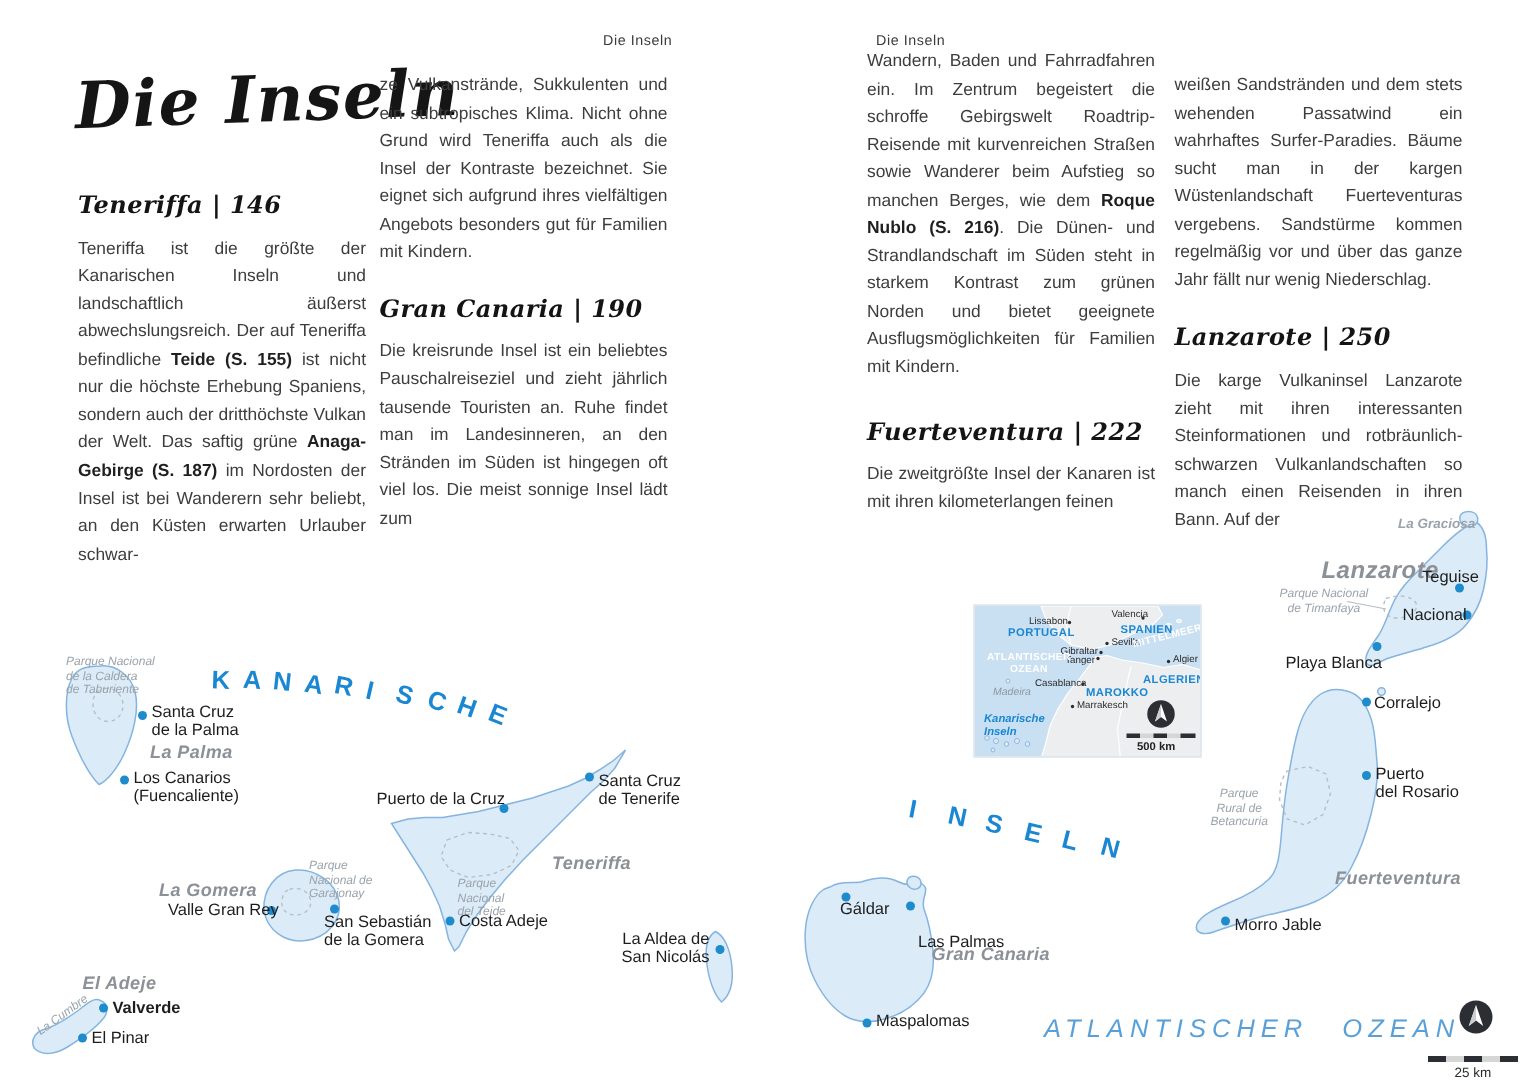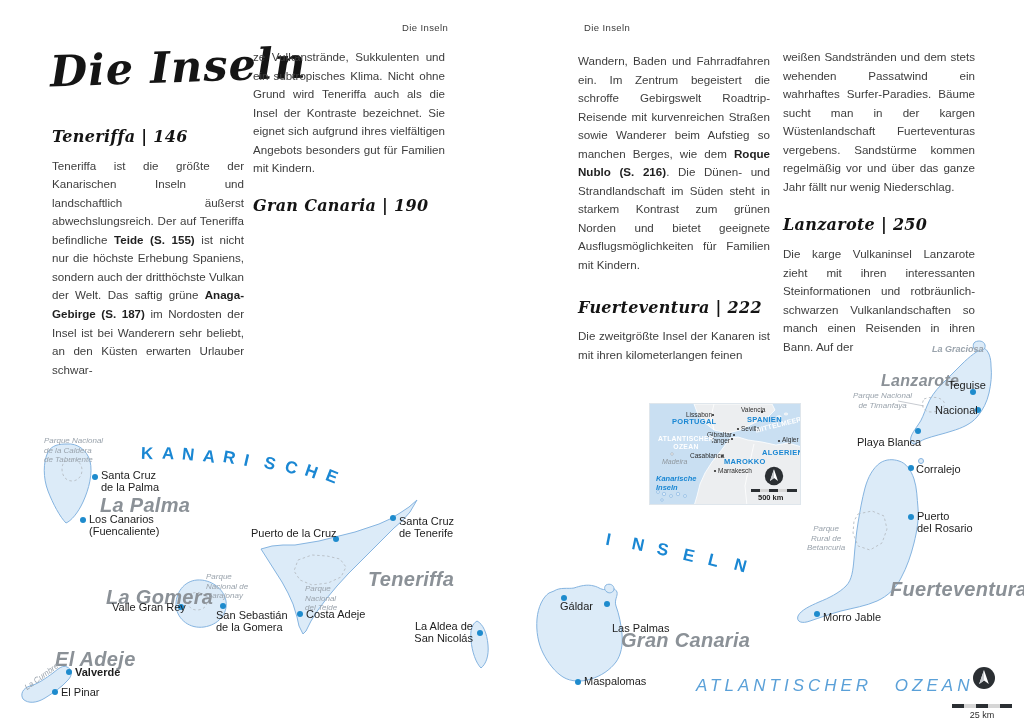--- a/index.html
+++ b/index.html
@@ -13,21 +13,21 @@
     font-size:43px;color:#151515;transform:rotate(-2deg);letter-spacing:1px;}
   .hand{font-family:"DejaVu Serif",serif;font-style:italic;font-weight:700;
     font-size:16px;color:#141414;letter-spacing:.3px;margin:0 0 7px 0;}
   
   .col{position:absolute;width:192px;font-size:11.6px;line-height:1.6;
     text-align:justify;color:#3d3d3d;}
   .col p{margin:0;}
   .b{font-weight:700;color:#1f1f1f;}
   
   .city{position:absolute;font-size:11px;line-height:1.12;color:#1d1d1d;white-space:pre-line;}
-  .iname{position:absolute;font-size:20px;font-weight:700;font-style:italic;color:#8b9197;
+  .iname{position:absolute;font-size:12px;font-weight:700;font-style:italic;color:#8b9197;
     letter-spacing:.3px;white-space:nowrap;}
   .park{position:absolute;font-size:8px;font-style:italic;color:#9aa3ac;line-height:1.2;
     white-space:pre-line;}
   .arcword{position:absolute;color:#1a87d3;font-weight:700;font-size:17px;}
   .arcword span{position:absolute;}
   .ocean{position:absolute;font-size:17px;font-style:italic;color:#5aa0d8;
     letter-spacing:4px;word-spacing:14px;white-space:nowrap;}
   
   .sbar{position:absolute;display:flex;height:4px;}
   .sbar i{display:block;height:4px;}
@@ -56,23 +56,24 @@
 <div class="abs script-title" style="left:50px;top:42px;">Die Inseln</div>
 
 <div class="col" style="left:52px;top:124px;">
   <h3 class="hand">Teneriffa | 146</h3>
   <p><span>Teneriffa ist die größte der Kanarischen Inseln und landschaftlich äußerst abwechslungsreich. Der auf Teneriffa befindliche </span><span class="b">Teide (S. 155)</span><span> ist nicht nur die höchste Erhebung Spaniens, sondern auch der dritthöchste Vulkan der Welt. Das saftig grüne </span><span class="b">Anaga-Gebirge (S. 187)</span><span> im Nordosten der Insel ist bei Wanderern sehr beliebt, an den Küsten erwarten Urlauber schwar-</span></p>
 </div>
 
 <div class="col" style="left:253px;top:48px;">
   <p><span>ze Vulkanstrände, Sukkulenten und ein subtropisches Klima. Nicht ohne Grund wird Teneriffa auch als die Insel der Kontraste bezeichnet. Sie eignet sich aufgrund ihres vielfältigen Angebots besonders gut für Familien mit Kindern.</span></p>
   <h3 class="hand" style="margin-top:15px;">Gran Canaria | 190</h3>
-</div>
-
-<div class="col" style="left:578px;top:52px;">
+  <p><span>Die kreisrunde Insel ist ein beliebtes Pauschalreiseziel und zieht jährlich tausende Touristen an. Ruhe findet man im Landesinneren, an den Stränden im Süden ist hingegen oft viel los. Die meist sonnige Insel lädt zum</span></p>
+</div>
+
+<div class="col" style="left:578px;top:32px;">
   <p><span>Wandern, Baden und Fahrradfahren ein. Im Zentrum begeistert die schroffe Gebirgswelt Roadtrip-Reisende mit kurvenreichen Straßen sowie Wanderer beim Aufstieg so manchen Berges, wie dem </span><span class="b">Roque Nublo (S. 216)</span><span>. Die Dünen- und Strandlandschaft im Süden steht in starkem Kontrast zum grünen Norden und bietet geeignete Ausflugsmöglichkeiten für Familien mit Kindern.</span></p>
   <h3 class="hand" style="margin-top:20px;">Fuerteventura | 222</h3>
   <p><span>Die zweitgrößte Insel der Kanaren ist mit ihren kilometerlangen feinen</span></p>
 </div>
 
 <div class="col" style="left:783px;top:48px;">
   <p><span>weißen Sandstränden und dem stets wehenden Passatwind ein wahrhaftes Surfer-Paradies. Bäume sucht man in der kargen Wüstenlandschaft Fuerteventuras vergebens. Sandstürme kommen regelmäßig vor und über das ganze Jahr fällt nur wenig Niederschlag.</span></p>
   <h3 class="hand" style="margin-top:16px;">Lanzarote | 250</h3>
   <p><span>Die karge Vulkaninsel Lanzarote zieht mit ihren interessanten Steinformationen und rotbräunlich-schwarzen Vulkanlandschaften so manch einen Reisenden in ihren Bann. Auf der</span></p>
 </div>

